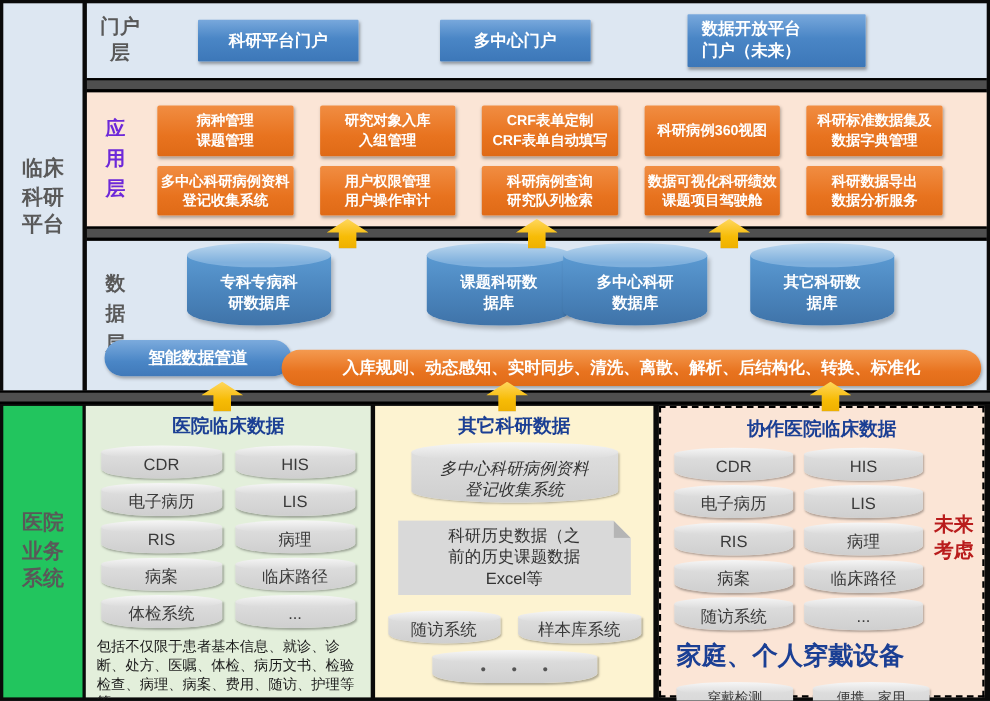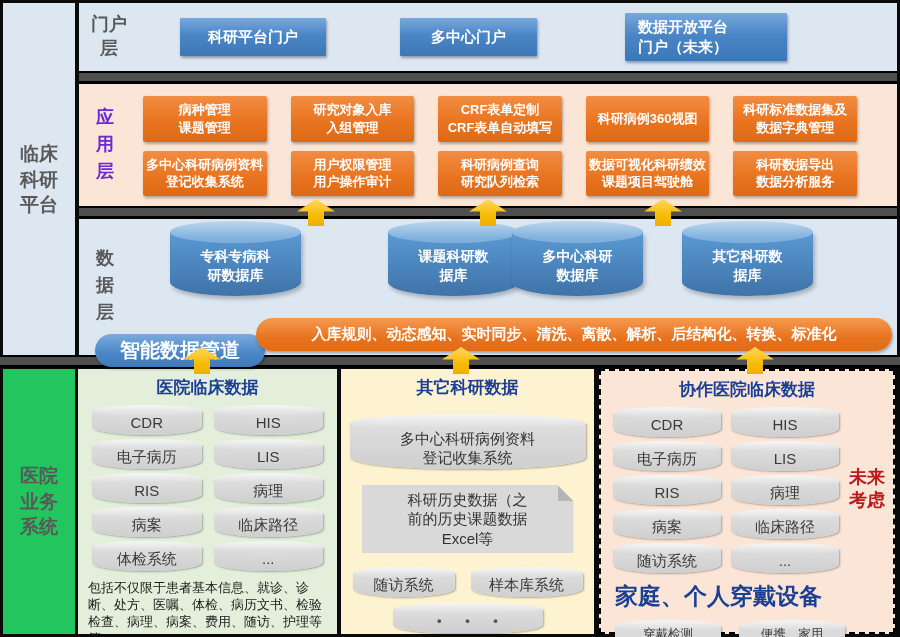--- a/index.html
+++ b/index.html
@@ -51,24 +51,24 @@
   .db-cyl{position:absolute;top:13px;width:131px;height:64px;
       background:linear-gradient(180deg,#5b9ad2 0%,#4a84bc 55%,#3f73a8 100%);
       border-radius:0 0 66px 66px / 0 0 14px 14px;box-shadow:2px 3px 4px rgba(0,0,0,.25);}
   .db-cyl::before{content:"";position:absolute;left:0;right:0;top:-11px;height:22px;border-radius:50%;
       background:linear-gradient(180deg,#bcd7ee 0%,#7fb0dd 80%);}
   .db-text{position:relative;z-index:1;display:flex;align-items:center;justify-content:center;
       height:100%;color:#fff;font-weight:bold;font-size:14px;text-align:center;line-height:1.35;padding-top:4px;box-sizing:border-box;}
   .db-1{left:91px;} .db-2{left:261px;margin-left:48px;} .db-3{left:433px;} .db-4{left:603px;}
 
   
-  .pipe-blue{position:absolute;left:16px;top:115px;width:170px;height:33px;border-radius:17px;
+  .pipe-blue{position:absolute;left:16px;top:90px;width:170px;height:33px;border-radius:17px;
       background:linear-gradient(180deg,#7cabdd 0%,#4a86c6 60%,#4079b9 100%);
-      color:#fff;font-weight:bold;font-size:20px;display:flex;align-items:center;justify-content:center;
-      z-index:1;box-shadow:1px 2px 3px rgba(0,0,0,.3);}
+      color:#fff;font-weight:bold;font-size:15px;display:flex;align-items:center;justify-content:center;
+      z-index:1;box-shadow:1px 2px 3px rgba(0,0,0,.3);text-decoration:underline;}
   .pipe-orange{position:absolute;left:177px;top:99px;width:636px;height:33px;border-radius:17px;
       background:linear-gradient(180deg,#f49a50 0%,#e8731f 60%,#e06c18 100%);
       color:#fff;font-weight:bold;font-size:15px;display:flex;align-items:center;justify-content:center;
       z-index:2;box-shadow:1px 2px 3px rgba(0,0,0,.3);}
 
   
   .arrow{position:absolute;width:38px;height:27px;z-index:6;
       background:linear-gradient(180deg,#ffd75e 0%,#f7bc06 60%,#eeb000 100%);
       clip-path:polygon(50% 0,100% 46%,71% 46%,71% 100%,29% 100%,29% 46%,0 46%);
       filter:drop-shadow(0 1px 1px rgba(0,0,0,.55));}
@@ -86,23 +86,23 @@
       background:linear-gradient(180deg,#dedede 0%,#cfcfcf 100%);
       border-radius:0 0 50px 50px / 0 0 9px 9px;box-shadow:1px 1px 2px rgba(0,0,0,.3);}
   .cyl-s::before{content:"";position:absolute;left:0;right:0;top:-6px;height:12px;border-radius:50%;
       background:linear-gradient(180deg,#f6f6f6 0%,#dcdcdc 85%);}
   .cyl-s .ct{position:relative;z-index:1;display:flex;align-items:center;justify-content:center;
       height:100%;font-size:15px;color:#3a3a3a;text-align:center;line-height:1.1;}
 
   .sys-grid{display:grid;grid-template-columns:1fr 1fr;gap:4px 12px;padding:2px 14px 0;}
   .hosp-note{font-size:13px;color:#1a1a1a;line-height:1.32;padding:8px 10px 0;}
 
-  .cyl-m{position:relative;width:236px;height:46px;margin:24px auto 0;
+  .cyl-m{position:relative;width:188px;height:46px;margin:12px auto 0;
       background:linear-gradient(180deg,#dedede,#cfcfcf);
-      border-radius:0 0 106px 106px / 0 0 12px 12px;box-shadow:1px 1px 2px rgba(0,0,0,.3);}
+      border-radius:0 0 106px 106px / 0 0 12px 12px;box-shadow:1px 1px 2px rgba(0,0,0,.3);font-style:italic;}
   .cyl-m::before{content:"";position:absolute;left:0;right:0;top:-9px;height:18px;border-radius:50%;
       background:linear-gradient(180deg,#f6f6f6,#dcdcdc 85%);}
   .cyl-m .ct{position:relative;z-index:1;display:flex;align-items:center;justify-content:center;
       height:100%;font-size:15px;color:#333;text-align:center;line-height:1.3;padding-top:4px;box-sizing:border-box;}
 
   .folded{position:relative;width:212px;height:68px;margin:16px auto 0;background:#d9d9d9;
       clip-path:polygon(0 0,calc(100% - 16px) 0,100% 16px,100% 100%,0 100%);
       display:flex;align-items:center;justify-content:center;font-size:15px;color:#333;
       text-align:center;line-height:1.3;}
   .folded::after{content:"";position:absolute;top:0;right:0;width:16px;height:16px;background:#b5b5b5;

